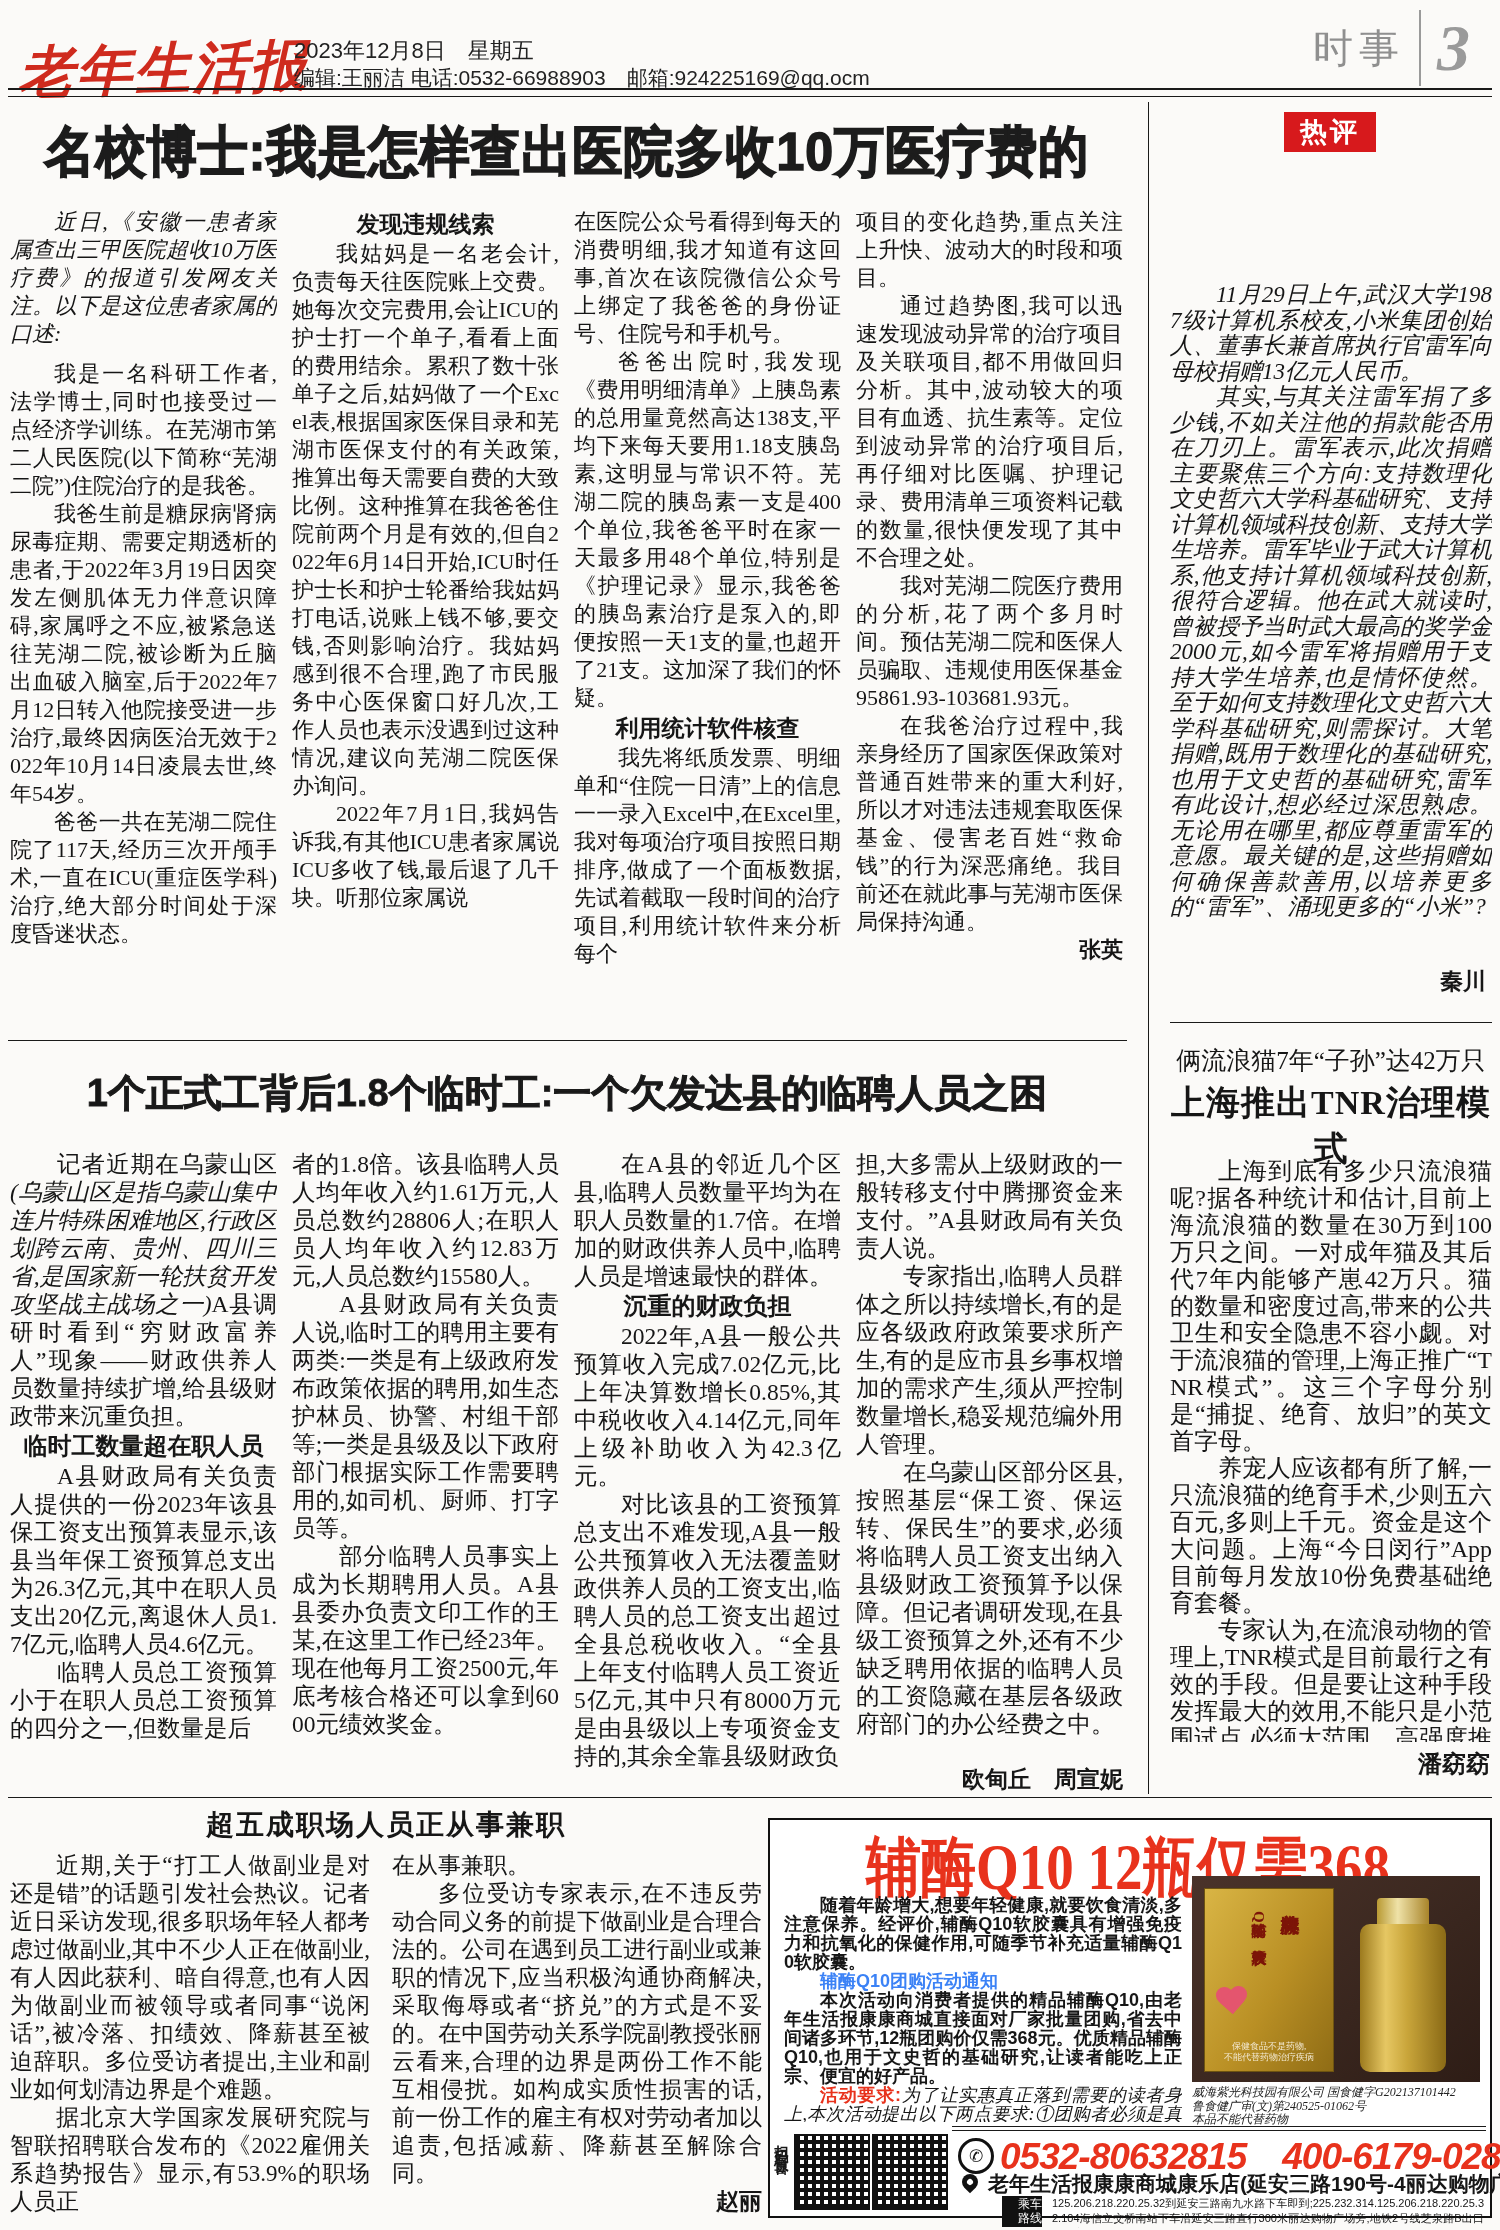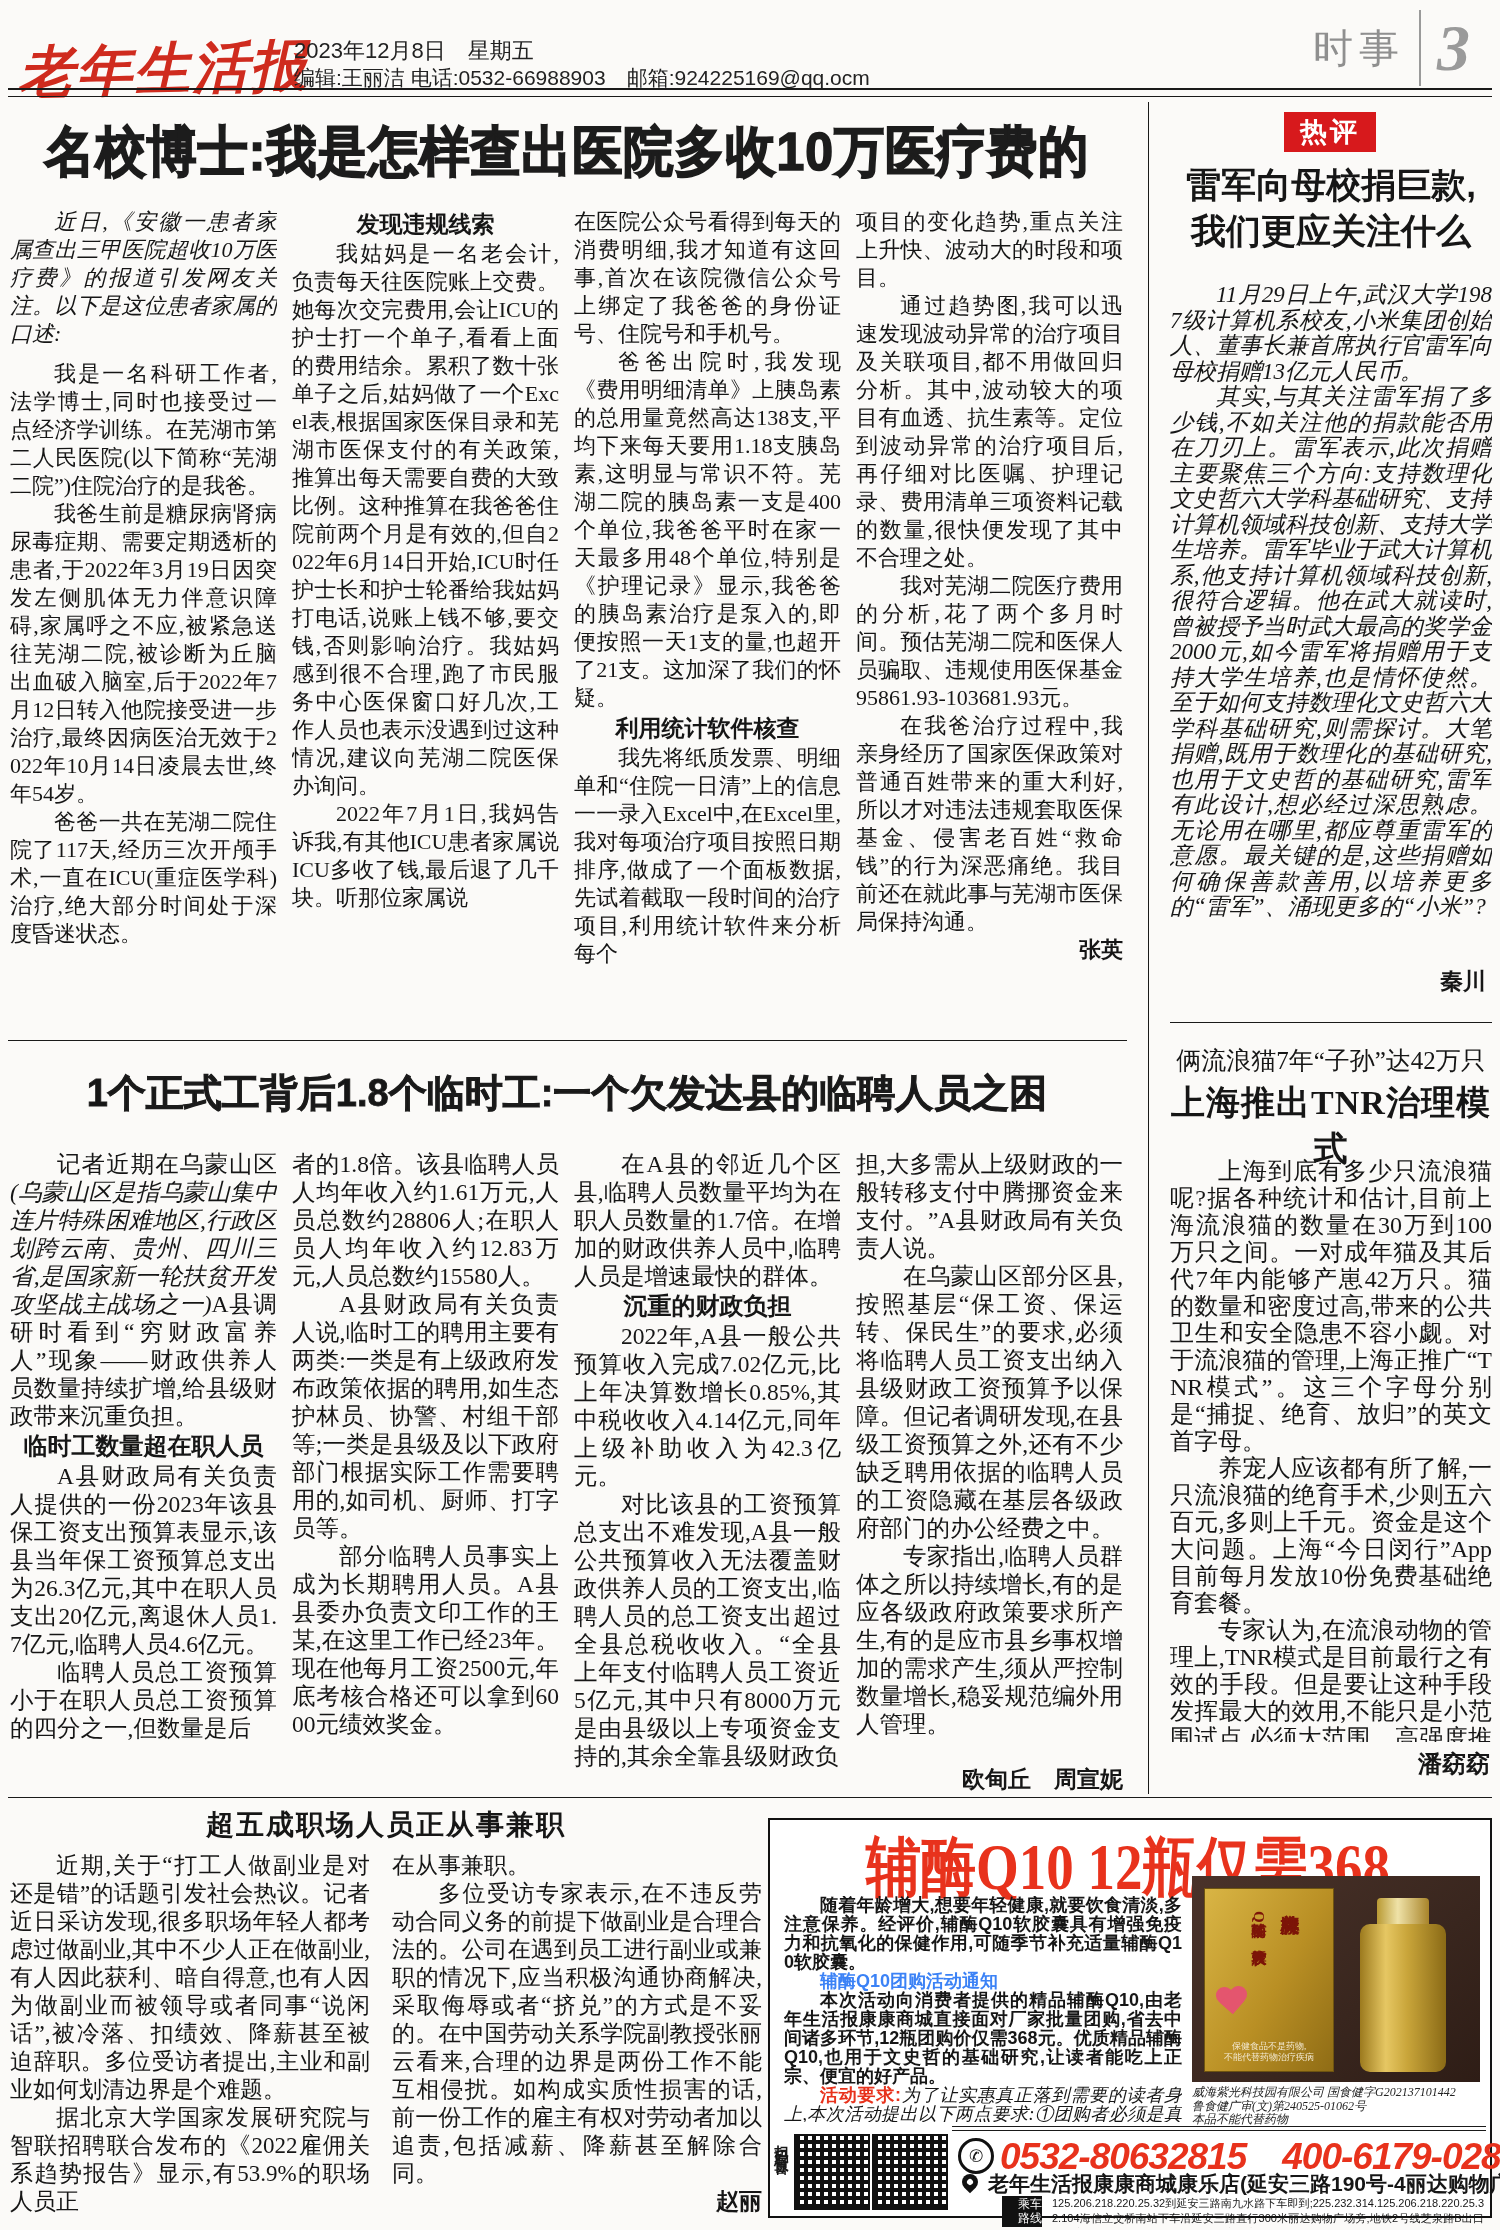--- a/index.html
+++ b/index.html
@@ -123,24 +123,20 @@
     <p class="ni">项目的变化趋势,重点关注上升快、波动大的时段和项目。</p>
     <p>通过趋势图,我可以迅速发现波动异常的治疗项目及关联项目,都不用做回归分析。其中,波动较大的项目有血透、抗生素等。定位到波动异常的治疗项目后,再仔细对比医嘱、护理记录、费用清单三项资料记载的数量,很快便发现了其中不合理之处。</p>
     <p>我对芜湖二院医疗费用的分析,花了两个多月时间。预估芜湖二院和医保人员骗取、违规使用医保基金95861.93-103681.93元。</p>
     <p>在我爸治疗过程中,我亲身经历了国家医保政策对普通百姓带来的重大利好,所以才对违法违规套取医保基金、侵害老百姓“救命钱”的行为深恶痛绝。我目前还在就此事与芜湖市医保局保持沟通。</p>
     <p class="byline">张英</p>
   </div>
 
   <div class="abs rule" style="left:1148px;top:102px;width:1px;height:1692px;"></div>
 
   <div class="abs badge hei" style="left:1284px;top:112px;width:92px;height:40px;">热评</div>
-  <div class="abs hei hot-h" style="left:1170px;top:162px;width:322px;">
-    <div>雷军向母校捐巨款,</div>
-    <div>我们更应关注什么</div>
-  </div>
   <div class="abs col hot-body kai" style="left:1170px;top:262px;width:322px;height:700px;">
     <p>11月29日上午,武汉大学1987级计算机系校友,小米集团创始人、董事长兼首席执行官雷军向母校捐赠13亿元人民币。</p>
     <p>其实,与其关注雷军捐了多少钱,不如关注他的捐款能否用在刀刃上。雷军表示,此次捐赠主要聚焦三个方向:支持数理化文史哲六大学科基础研究、支持计算机领域科技创新、支持大学生培养。雷军毕业于武大计算机系,他支持计算机领域科技创新,很符合逻辑。他在武大就读时,曾被授予当时武大最高的奖学金2000元,如今雷军将捐赠用于支持大学生培养,也是情怀使然。至于如何支持数理化文史哲六大学科基础研究,则需探讨。大笔捐赠,既用于数理化的基础研究,也用于文史哲的基础研究,雷军有此设计,想必经过深思熟虑。无论用在哪里,都应尊重雷军的意愿。最关键的是,这些捐赠如何确保善款善用,以培养更多的“雷军”、涌现更多的“小米”?</p>
   </div>
   <div class="abs byline" style="left:1170px;top:966px;width:316px;font-size:23px;font-style:normal;">秦川</div>
 
   <div class="abs rule" style="left:1170px;top:1022px;width:322px;height:1px;"></div>
 
   <div class="abs tnr-kicker" style="left:1170px;top:1044px;width:322px;">俩流浪猫7年“子孙”达42万只</div>
   <div class="abs tnr-h" style="left:1170px;top:1080px;width:322px;">上海推出TNR治理模式</div>
@@ -167,22 +163,22 @@
     <p>部分临聘人员事实上成为长期聘用人员。A县县委办负责文印工作的王某,在这里工作已经23年。现在他每月工资2500元,年底考核合格还可以拿到6000元绩效奖金。</p>
   </div>
   <div class="abs col a2" style="left:574px;top:1150px;width:267px;height:642px;">
     <p>在A县的邻近几个区县,临聘人员数量平均为在职人员数量的1.7倍。在增加的财政供养人员中,临聘人员是增速最快的群体。</p>
     <p class="subhead">沉重的财政负担</p>
     <p>2022年,A县一般公共预算收入完成7.02亿元,比上年决算数增长0.85%,其中税收收入4.14亿元,同年上级补助收入为42.3亿元。</p>
     <p>对比该县的工资预算总支出不难发现,A县一般公共预算收入无法覆盖财政供养人员的工资支出,临聘人员的总工资支出超过全县总税收收入。“全县上年支付临聘人员工资近5亿元,其中只有8000万元是由县级以上专项资金支持的,其余全靠县级财政负</p>
   </div>
   <div class="abs col a2" style="left:856px;top:1150px;width:267px;height:616px;">
     <p class="ni">担,大多需从上级财政的一般转移支付中腾挪资金来支付。”A县财政局有关负责人说。</p>
+    <p>专家指出,临聘人员群体之所以持续增长,有的是应各级政府政策要求所产生,有的是应市县乡事权增加的需求产生,须从严控制数量增长,稳妥规范编外用人管理。</p>
     <p>在乌蒙山区部分区县,按照基层“保工资、保运转、保民生”的要求,必须将临聘人员工资支出纳入县级财政工资预算予以保障。但记者调研发现,在县级工资预算之外,还有不少缺乏聘用依据的临聘人员的工资隐藏在基层各级政府部门的办公经费之中。</p>
-    <p>专家指出,临聘人员群体之所以持续增长,有的是应各级政府政策要求所产生,有的是应市县乡事权增加的需求产生,须从严控制数量增长,稳妥规范编外用人管理。</p>
   </div>
   <div class="abs byline" style="left:760px;top:1764px;width:363px;font-size:23px;">欧甸丘　周宣妮</div>
 
   <div class="abs rule" style="left:8px;top:1797px;width:1484px;height:1px;"></div>
 
   <div class="abs hei sj-headline" style="left:10px;top:1806px;width:752px;">超五成职场人员正从事兼职</div>
   <div class="abs col sj" style="left:10px;top:1852px;width:360px;height:366px;">
     <p>近期,关于“打工人做副业是对还是错”的话题引发社会热议。记者近日采访发现,很多职场年轻人都考虑过做副业,其中不少人正在做副业,有人因此获利、暗自得意,也有人因为做副业而被领导或者同事“说闲话”,被冷落、扣绩效、降薪甚至被迫辞职。多位受访者提出,主业和副业如何划清边界是个难题。</p>
     <p>据北京大学国家发展研究院与智联招聘联合发布的《2022雇佣关系趋势报告》显示,有53.9%的职场人员正</p>
   </div>

